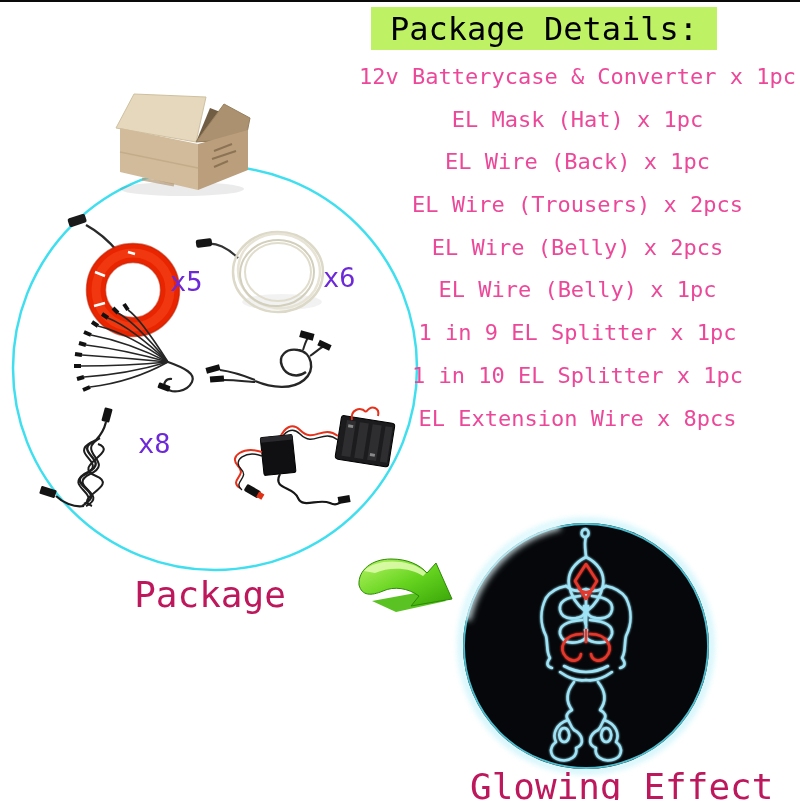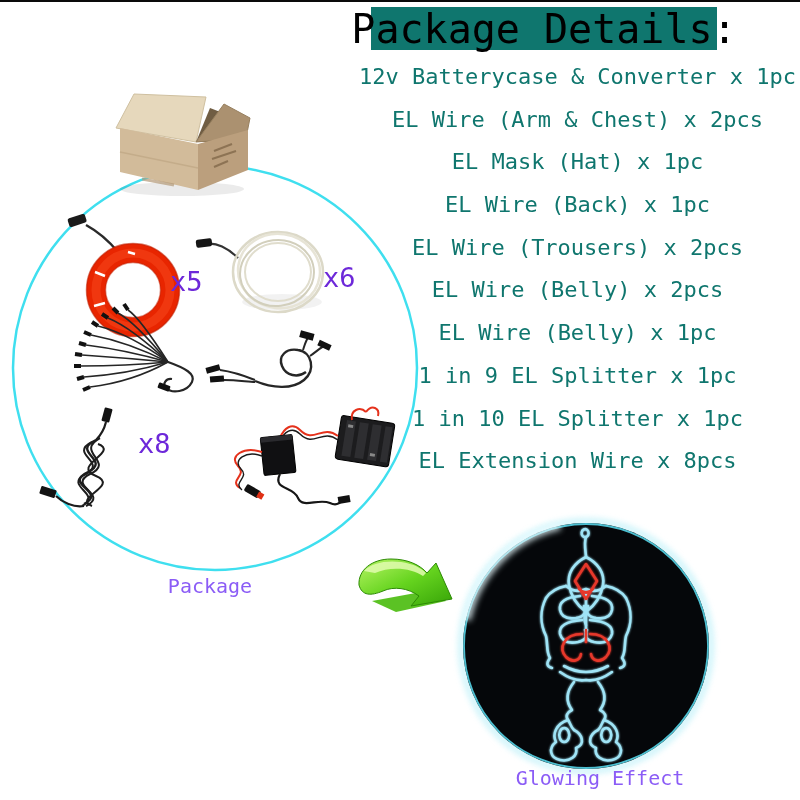--- a/index.html
+++ b/index.html
@@ -1,28 +1,28 @@
 <!DOCTYPE html>
 <html><head>
 <meta charset="utf-8">
 <style>
   html,body{margin:0;padding:0;background:#fff;}
   .stage{position:relative;width:800px;height:800px;background:#ffffff;overflow:hidden;
          font-family:"DejaVu Sans Mono", monospace;}
   .top-hairline{position:absolute;top:0;left:0;width:800px;height:2px;background:#0a0a0a;}
   .header-bar{position:absolute;left:371px;top:7px;width:346px;height:43px;
-              background:#0f766e;color:#000;display:flex;align-items:center;justify-content:center;
-              font-size:40px;letter-spacing:0px;white-space:nowrap;}
-  .pkg-list{position:absolute;left:355px;top:56px;width:445px;text-align:center;color:#0f766e;}
+              background:#bef264;color:#000;display:flex;align-items:center;justify-content:center;
+              font-size:32px;letter-spacing:0px;white-space:nowrap;}
+  .pkg-list{position:absolute;left:355px;top:56px;width:445px;text-align:center;color:#ec4899;}
   .pkg-list .line{height:42.7px;line-height:42.7px;font-size:22px;white-space:nowrap;}
   .qty{position:absolute;color:#6d28d9;font-size:27px;white-space:nowrap;}
   .qty-5{left:170px;top:266px;}
   .qty-6{left:323px;top:262px;}
   .qty-8{left:138px;top:428px;}
-  .caption{position:absolute;color:#8b5cf6;text-align:center;white-space:nowrap;font-size:20px;}
+  .caption{position:absolute;color:#be185d;text-align:center;white-space:nowrap;font-size:36px;}
   .cap-package{left:115px;top:574px;width:190px;}
   .cap-glow{left:470px;top:766px;width:260px;}
   svg.scene{position:absolute;left:0;top:0;}
 </style>
 </head>
 <body>
 
 <div class="stage">
 
   <div class="top-hairline"></div>
@@ -195,21 +195,20 @@
       </g>
     </g>
   </svg>
 
   <div class="header-bar">
     <span>Package Details:</span>
   </div>
 
   <div class="pkg-list">
     <div class="line">12v Batterycase &amp; Converter x 1pc</div>
-    <div class="line">EL Wire (Arm &amp; Chest) x 2pcs</div>
     <div class="line">EL Mask (Hat) x 1pc</div>
     <div class="line">EL Wire (Back) x 1pc</div>
     <div class="line">EL Wire (Trousers) x 2pcs</div>
     <div class="line">EL Wire (Belly) x 2pcs</div>
     <div class="line">EL Wire (Belly) x 1pc</div>
     <div class="line">1 in 9 EL Splitter x 1pc</div>
     <div class="line">1 in 10 EL Splitter x 1pc</div>
     <div class="line">EL Extension Wire x 8pcs</div>
   </div>
 

